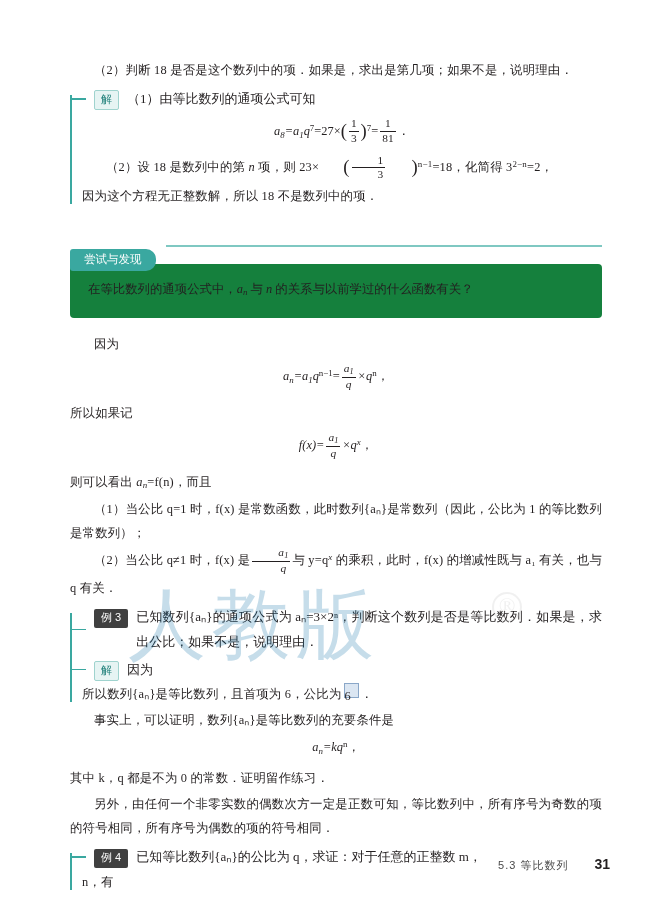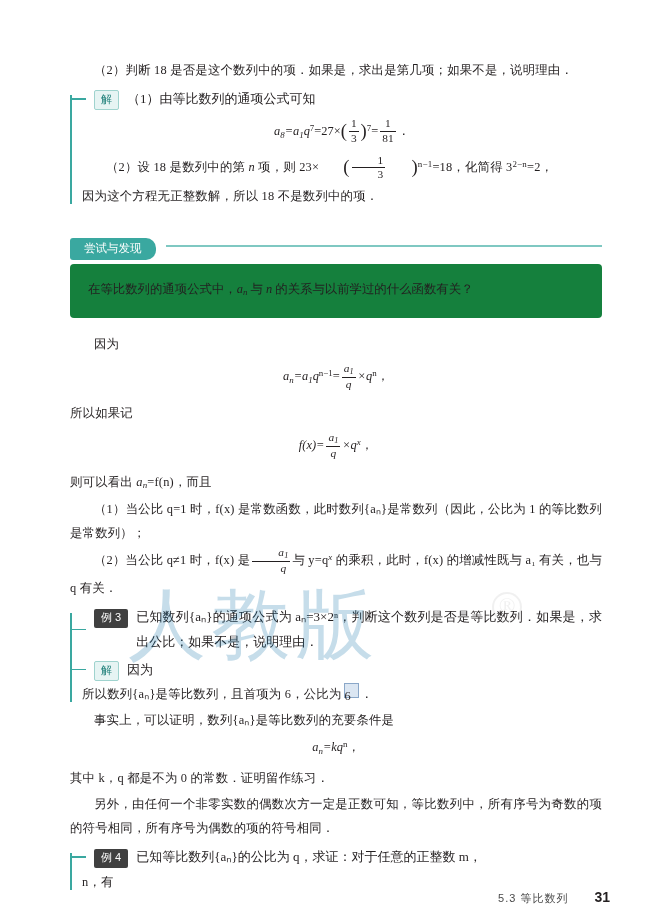--- a/index.html
+++ b/index.html
@@ -123,21 +123,21 @@
 
   
   .discover-wrap { margin: 26px 0 14px 0; }
   .discover-head {
     position: relative;
     height: 22px;
   }
   .discover-label {
     position: absolute;
     left: 0;
-    top: 4px;
+    top: 15px;
     background: #3aa8a0;
     color: #fff;
     font-family: Liberation Mono, monospace;
     font-size: 11.5px;
     padding: 3px 14px 4px 14px;
     border-radius: 3px 10px 10px 3px;
     z-index: 2;
   }
   .discover-rule {
     position: absolute;
@@ -197,21 +197,21 @@
     background: #dbe6f2;
     vertical-align: -2px;
     margin: 0 2px;
   }
 
   
   .footer {
     position: absolute;
     left: 70px;
     right: 48px;
-    bottom: 15px;
+    bottom: 48px;
     display: flex;
     justify-content: flex-end;
     align-items: baseline;
     gap: 26px;
     font-family: "Liberation Sans", sans-serif;
   }
   .footer-section {
     font-size: 11px;
     color: #4a4a4a;
     letter-spacing: 1px;

